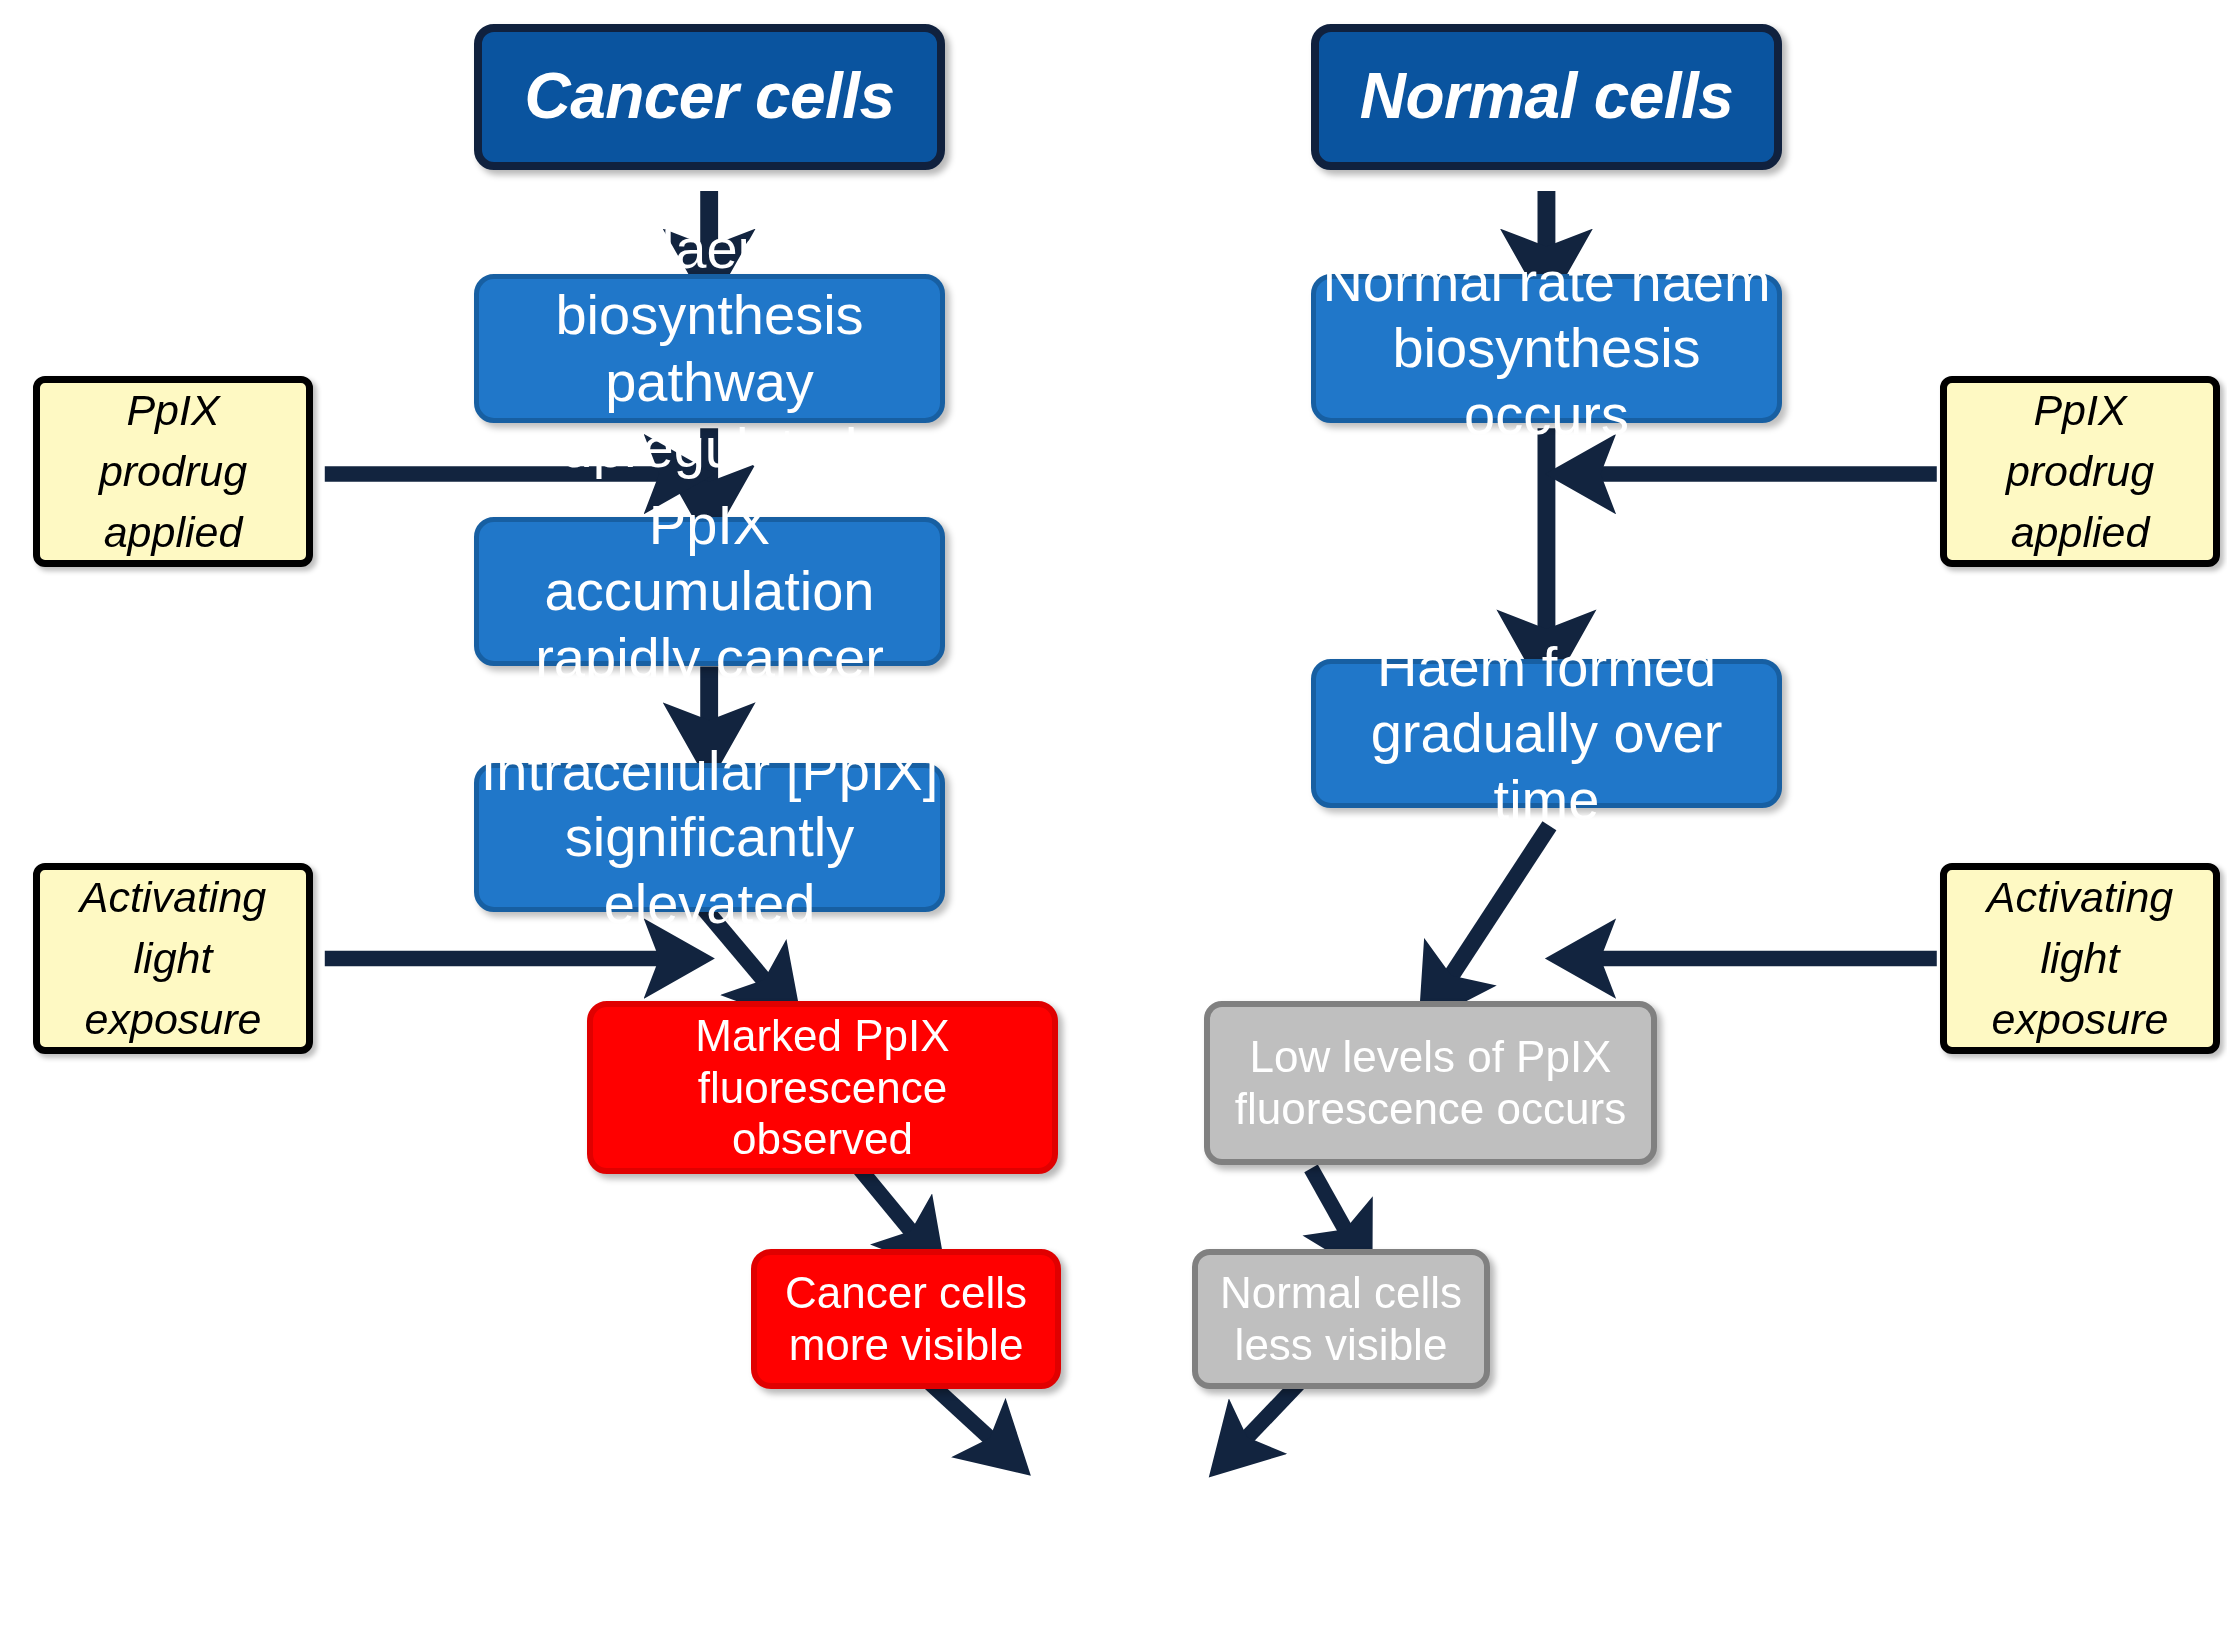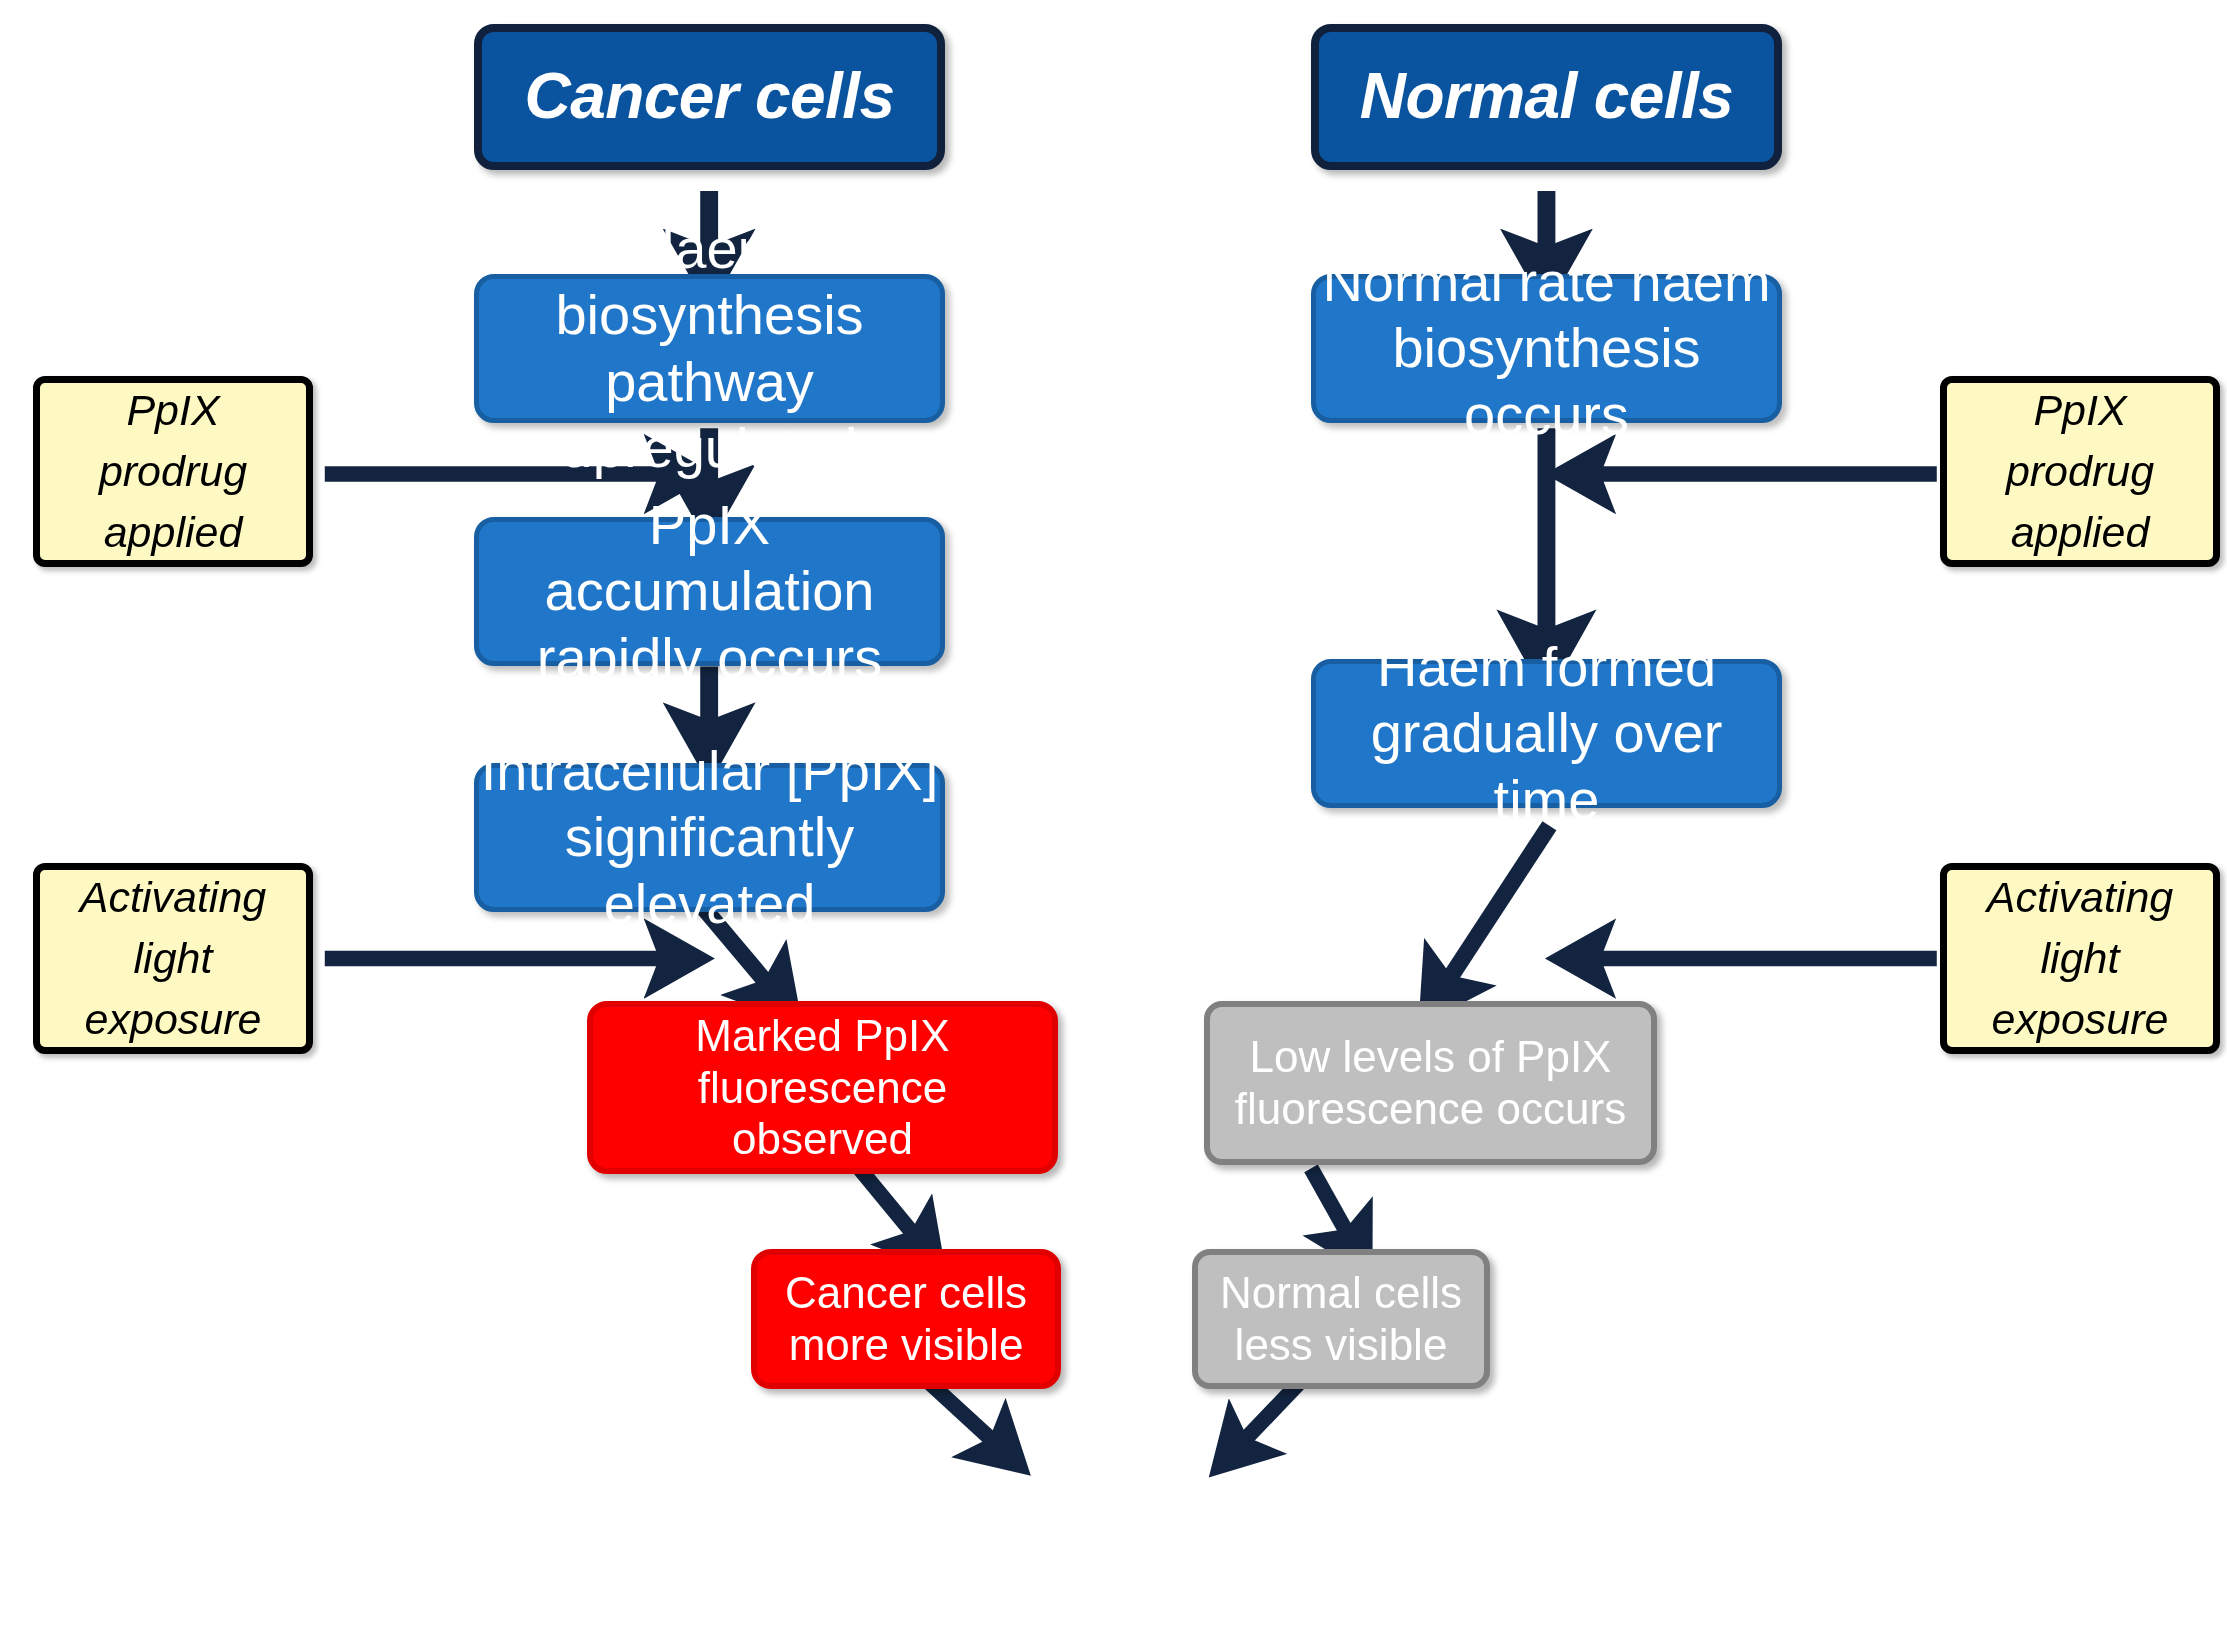--- a/index.html
+++ b/index.html
@@ -148,21 +148,21 @@
     <line x1="3250" y1="795" x2="2660" y2="795" stroke="#12243F" stroke-width="26" marker-end="url(#ah)"></line>
     <line x1="3250" y1="1608" x2="2660" y2="1608" stroke="#12243F" stroke-width="26" marker-end="url(#ah)"></line>
   </svg>
 
   <div class="node header" style="left:474px;  top:24px;   width:471px;  height:146px;">Cancer cells</div>
 
   <div class="node process" style="left:474px;  top:274px;  width:471px;  height:149px;">Haem biosynthesis
 pathway upregulated</div>
 
   <div class="node process" style="left:474px;  top:517px;  width:471px;  height:149px;">PpIX accumulation
-rapidly occurs</div>
+rapidly cancer</div>
 
   <div class="node process" style="left:474px;  top:763px; width:471px;  height:149px;">Intracellular [PpIX]
 significantly elevated</div>
 
   <div class="node red" style="left:587px;  top:1001px; width:471px;  height:173px;">Marked PpIX
 fluorescence
 observed</div>
 
   <div class="node red" style="left:751px; top:1249px; width:310px;  height:140px;">Cancer cells
 more visible</div>

